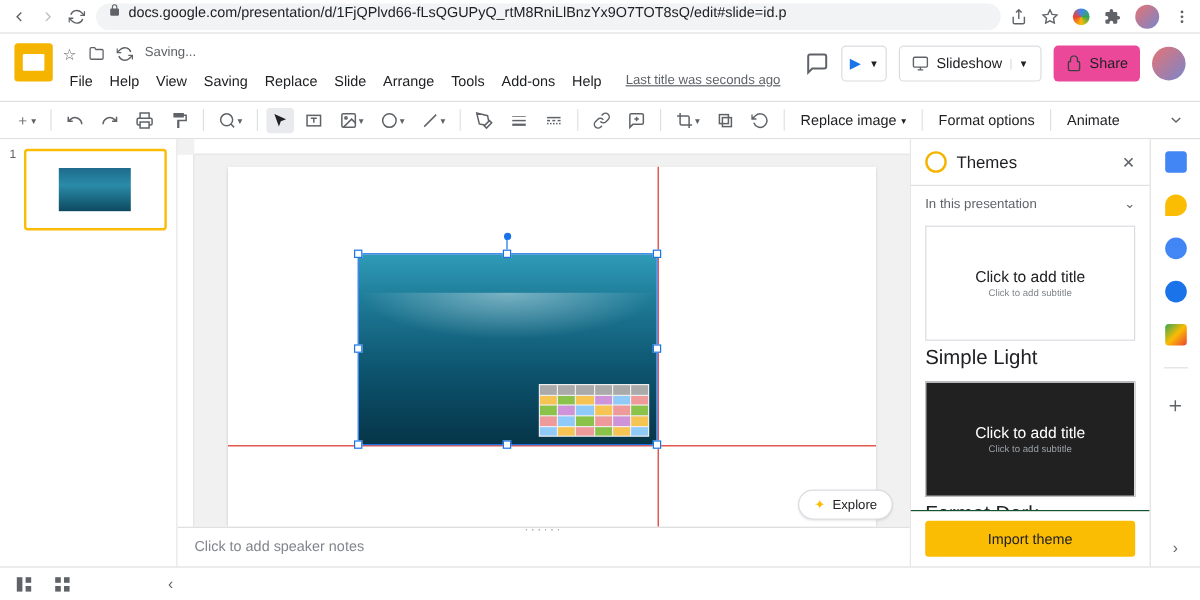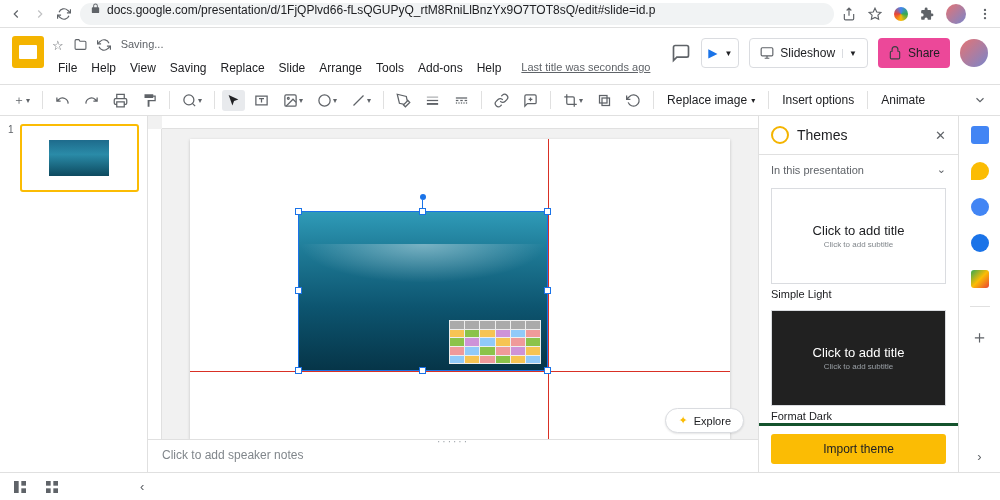--- a/index.html
+++ b/index.html
@@ -61,22 +61,22 @@
 .themes-hdr .title{font-size:14px;flex:1}
 .palette-icon{width:18px;height:18px;border-radius:50%;border:2px solid #f4b400;position:relative}
 .close-x{cursor:pointer;color:#5f6368}
 .in-pres{padding:8px 12px;font-size:11px;color:#5f6368;display:flex;justify-content:space-between;align-items:center;cursor:pointer}
 .themes-list{flex:1;overflow:hidden;padding:4px 12px}
 .theme-card{border:1px solid #dadce0;height:96px;display:flex;flex-direction:column;align-items:center;justify-content:center;margin-bottom:4px;cursor:pointer}
 .theme-card.dark{background:#212121;color:#fff}
 .theme-title{font-size:13px}
 .theme-sub{font-size:8px;color:#80868b;margin-top:2px}
 .theme-card.dark .theme-sub{color:#9aa0a6}
-.theme-label{font-size:11px;margin-bottom:10px}
-.import-bar{padding:8px 12px;border-top:3px solid #14532d}
+.theme-label{font-size:17px;margin-bottom:10px}
+.import-bar{padding:8px 12px;border-top:1px solid #14532d}
 .import-btn{background:#fbbc04;text-align:center;padding:8px;font-size:12px;border-radius:3px;cursor:pointer}
 .sidepanel{width:42px;border-left:1px solid #e0e0e0;display:flex;flex-direction:column;align-items:center;padding-top:10px;gap:18px}
 .sp-icon{width:18px;height:18px;border-radius:3px}
 .footer{height:28px;border-top:1px solid #e0e0e0;display:flex;align-items:center;padding:0 12px;gap:16px;color:#5f6368;position:relative}
 .footer .chev{position:absolute}
 svg{display:block}
 </style>
 </head>
 <body>
 
@@ -315,21 +315,21 @@
       <svg width="15" height="15" viewBox="0 0 24 24" fill="none" stroke="#5f6368" stroke-width="2">
         <path d="M1 4v6h6M3.51 15a9 9 0 102.13-9.36L1 10"></path>
       </svg>
     </div>
   <div class="tb-sep"></div>
   <div class="dropdown-text">
       <span>Replace image</span>
       <span class="tb-caret">▾</span>
     </div>
   <div class="tb-sep"></div>
-  <div class="dropdown-text">Insert options</div>
+  <div class="dropdown-text">Format options</div>
   <div class="tb-sep"></div>
   <div class="dropdown-text">Animate</div>
   <div style="flex:1"></div>
   <div class="tb-item">
       <svg width="14" height="14" viewBox="0 0 24 24" fill="none" stroke="#5f6368" stroke-width="2">
         <path d="M6 9l6 6 6-6"></path>
       </svg>
     </div>
 </div>
 

